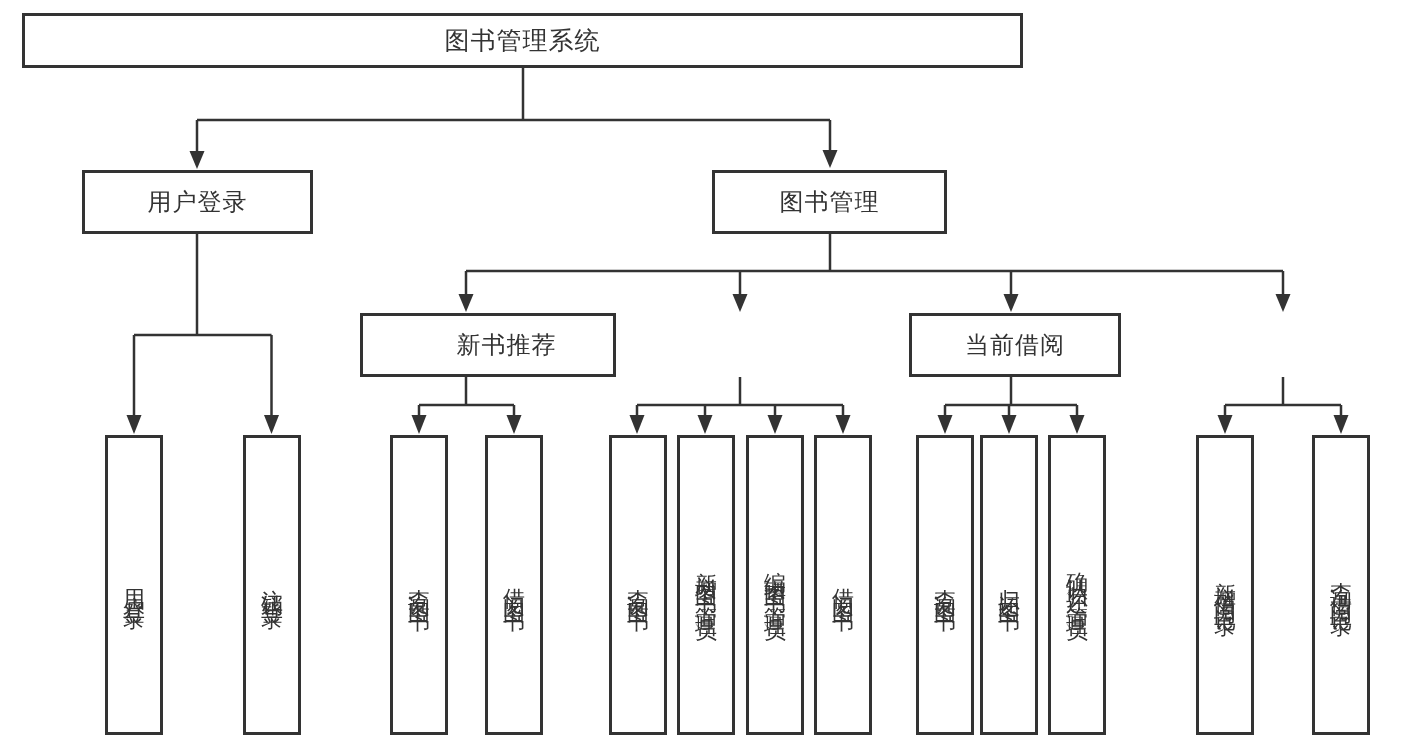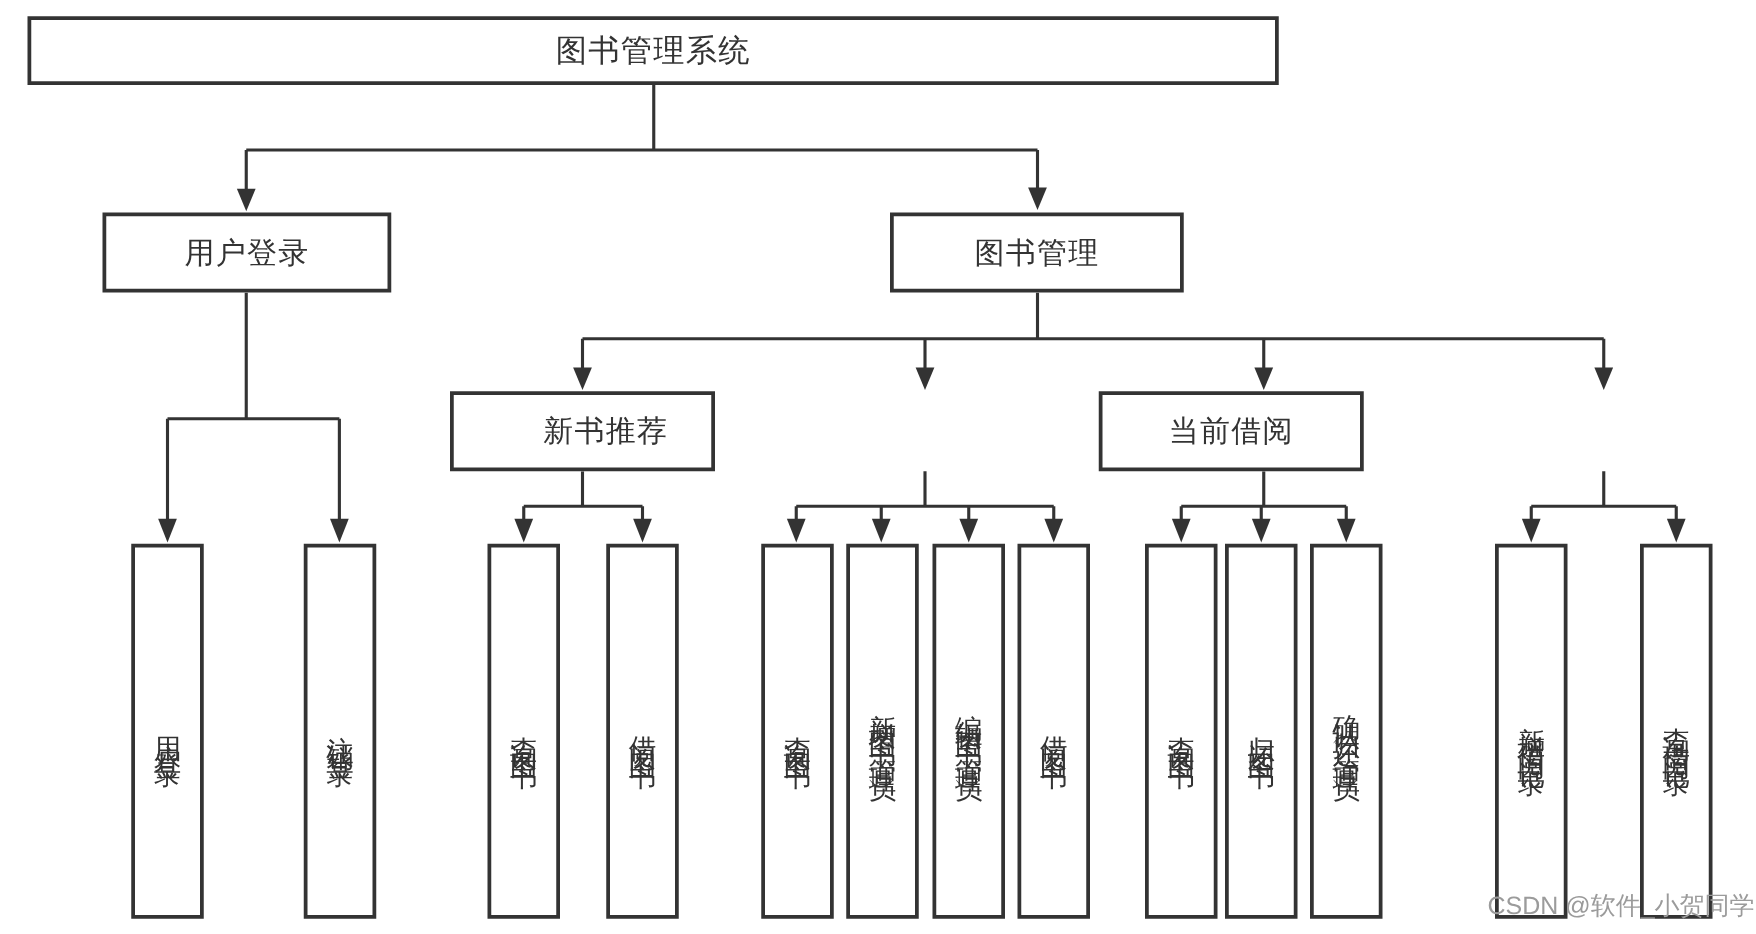--- a/index.html
+++ b/index.html
@@ -143,24 +143,24 @@
     <span>图书管理系统</span>
   </div>
 
   <div class="node hnode" style="left:82px; top:170px; width:231px; height:64px;">
     <span>用户登录</span>
   </div>
   <div class="node hnode" style="left:712px; top:170px; width:235px; height:64px;font-family:Liberation Serif, serif;">
     <span>图书管理</span>
   </div>
 
-  <div class="node hnode" style="left:360px; top:313px; width:212px; height:64px;padding-left:37px;">
+  <div class="node hnode" style="left:360px; top:313px; width:256px; height:64px;padding-left:37px;">
     <span>新书推荐</span>
   </div>
-  <div class="node hnode" style="left:879px; top:313px; width:212px; height:64px;">
+  <div class="node hnode" style="left:909px; top:313px; width:212px; height:64px;">
     <span>当前借阅</span>
   </div>
 
   <div class="node vnode" style="left:105px; top:435px; width:58px; height:300px;">
     <span>用户登录</span>
   </div>
   <div class="node vnode" style="left:243px; top:435px; width:58px; height:300px;">
     <span>注销登录</span>
   </div>
 
@@ -194,15 +194,14 @@
     <span>确认归还（管理员）</span>
   </div>
 
   <div class="node vnode" style="left:1196px; top:435px; width:58px; height:300px;">
     <span>新增借阅记录</span>
   </div>
   <div class="node vnode" style="left:1312px; top:435px; width:58px; height:300px;">
     <span>查询借阅记录</span>
   </div>
 
-  <div class="watermark">CSDN @软件_小贺同学</div>
 
 </div>
 
 </body></html>

